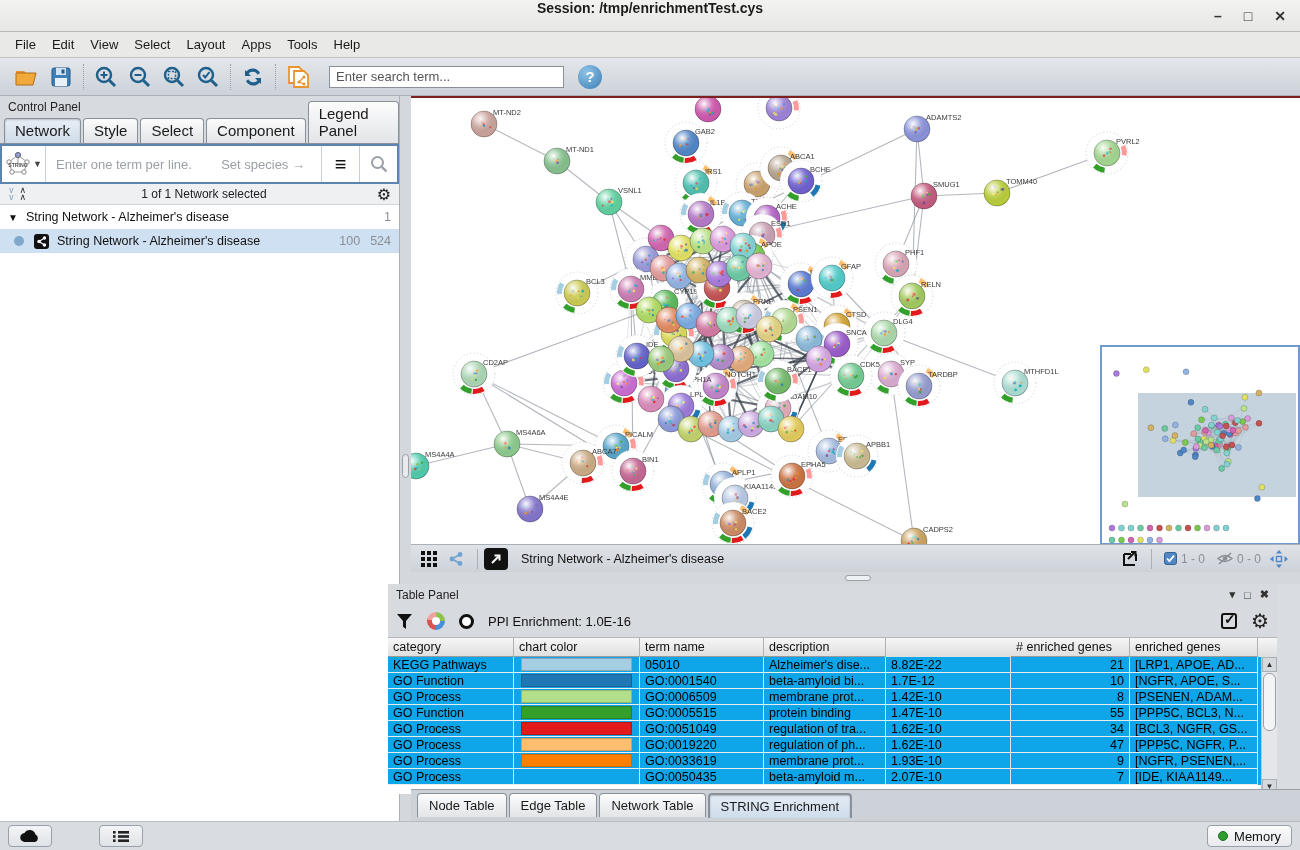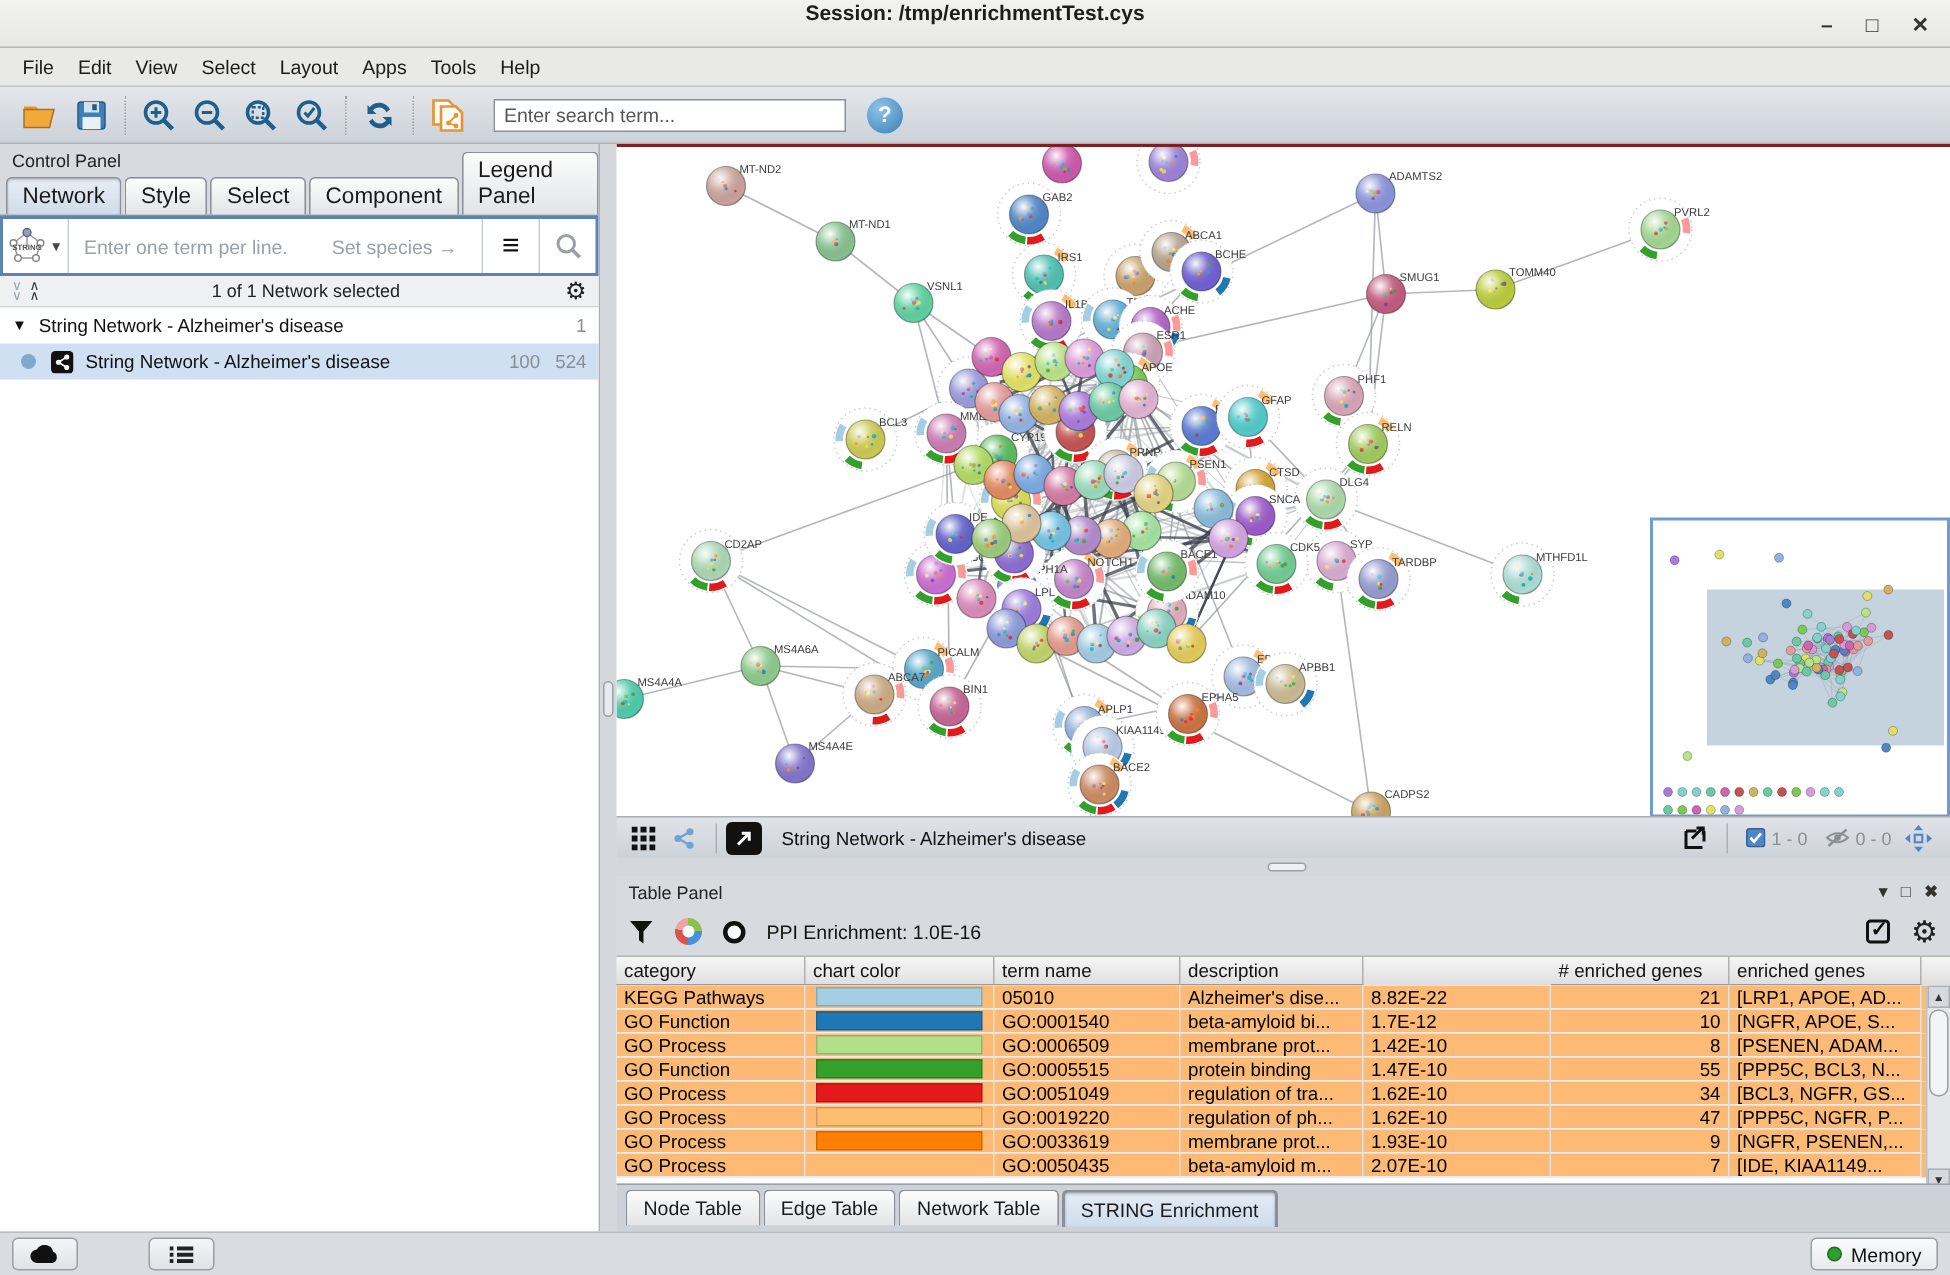--- a/index.html
+++ b/index.html
@@ -72,28 +72,28 @@
   #net-svg { position:absolute; left:0; top:2px; }
   .birdseye { position:absolute; left:689px; top:249px; width:200px; height:200px; background:#fff; border:2px solid #6f9bd1; }
   .net-toolbar { position:absolute; left:411px; top:544px; width:889px; height:28px;
     background:linear-gradient(#e0e3e8,#cdd2d9); border-top:1px solid #aab0b8; display:flex; align-items:center; padding:0 6px; }
   .net-toolbar .title { font-size:12.5px; color:#111; margin-left:10px; flex:1; }
   .nt-ic { width:24px; height:22px; display:flex; align-items:center; justify-content:center; margin-right:3px; }
   .nt-sep { width:1px; height:20px; border-left:1px solid #aab0b8; margin:0 6px; }
   .badge { font-size:12px; color:#8a8f96; display:flex; align-items:center; gap:4px; margin:0 6px; }
 
   
-  .table-panel { position:absolute; left:411px; top:584px; width:889px; height:205px; background:#d7dbe0; }
+  .table-panel { position:absolute; left:388px; top:584px; width:889px; height:205px; background:#d7dbe0; }
   .tp-toolbar { height:32px; display:flex; align-items:center; padding:0 8px; gap:14px; }
   .tp-toolbar .ppi { font-size:13px; color:#111; }
   .tp-sp { flex:1; }
   .grid-head { height:20px; display:flex; background:linear-gradient(#f6f6f6,#dedede); border-top:1px solid #b6b6b6; }
   .gh-cell { font-size:12.5px; color:#111; padding:2px 5px; border-right:1px solid #b0b0b0; border-bottom:1px solid #9a9a9a; overflow:hidden; white-space:nowrap; }
   .grid-body { height:137px; overflow:hidden; background:#fff; position:relative; }
-  .g-row { height:16px; display:flex; background:#fdba74; }
+  .g-row { height:16px; display:flex; background:#0ea5e9; }
   .g-cell { font-size:12.5px; color:#000; padding:0 5px; border-right:1px solid #e2e2e2; border-bottom:1px solid #ececec;
     overflow:hidden; white-space:nowrap; line-height:16px; }
   .g-cell.num { text-align:right; }
   .swatch { margin:1px 2px; height:13px; border:1px solid rgba(0,0,0,.18); width:calc(100% - 4px); }
   .vscroll { position:absolute; right:0; top:0; width:16px; height:137px; background:#e4e6e9; border-left:1px solid #c0c4c9; }
   .vscroll .arr { height:15px; display:flex; align-items:center; justify-content:center; font-size:8px; color:#333;
     background:#d6d9de; border:1px solid #aab0b8; }
   .vscroll .arr.dn { position:absolute; bottom:0; left:0; right:0; }
   .vscroll .thumb { position:absolute; left:1px; top:16px; width:13px; height:58px; background:#f3f4f6; border:1px solid #9aa0a8; border-radius:6px; }
 

